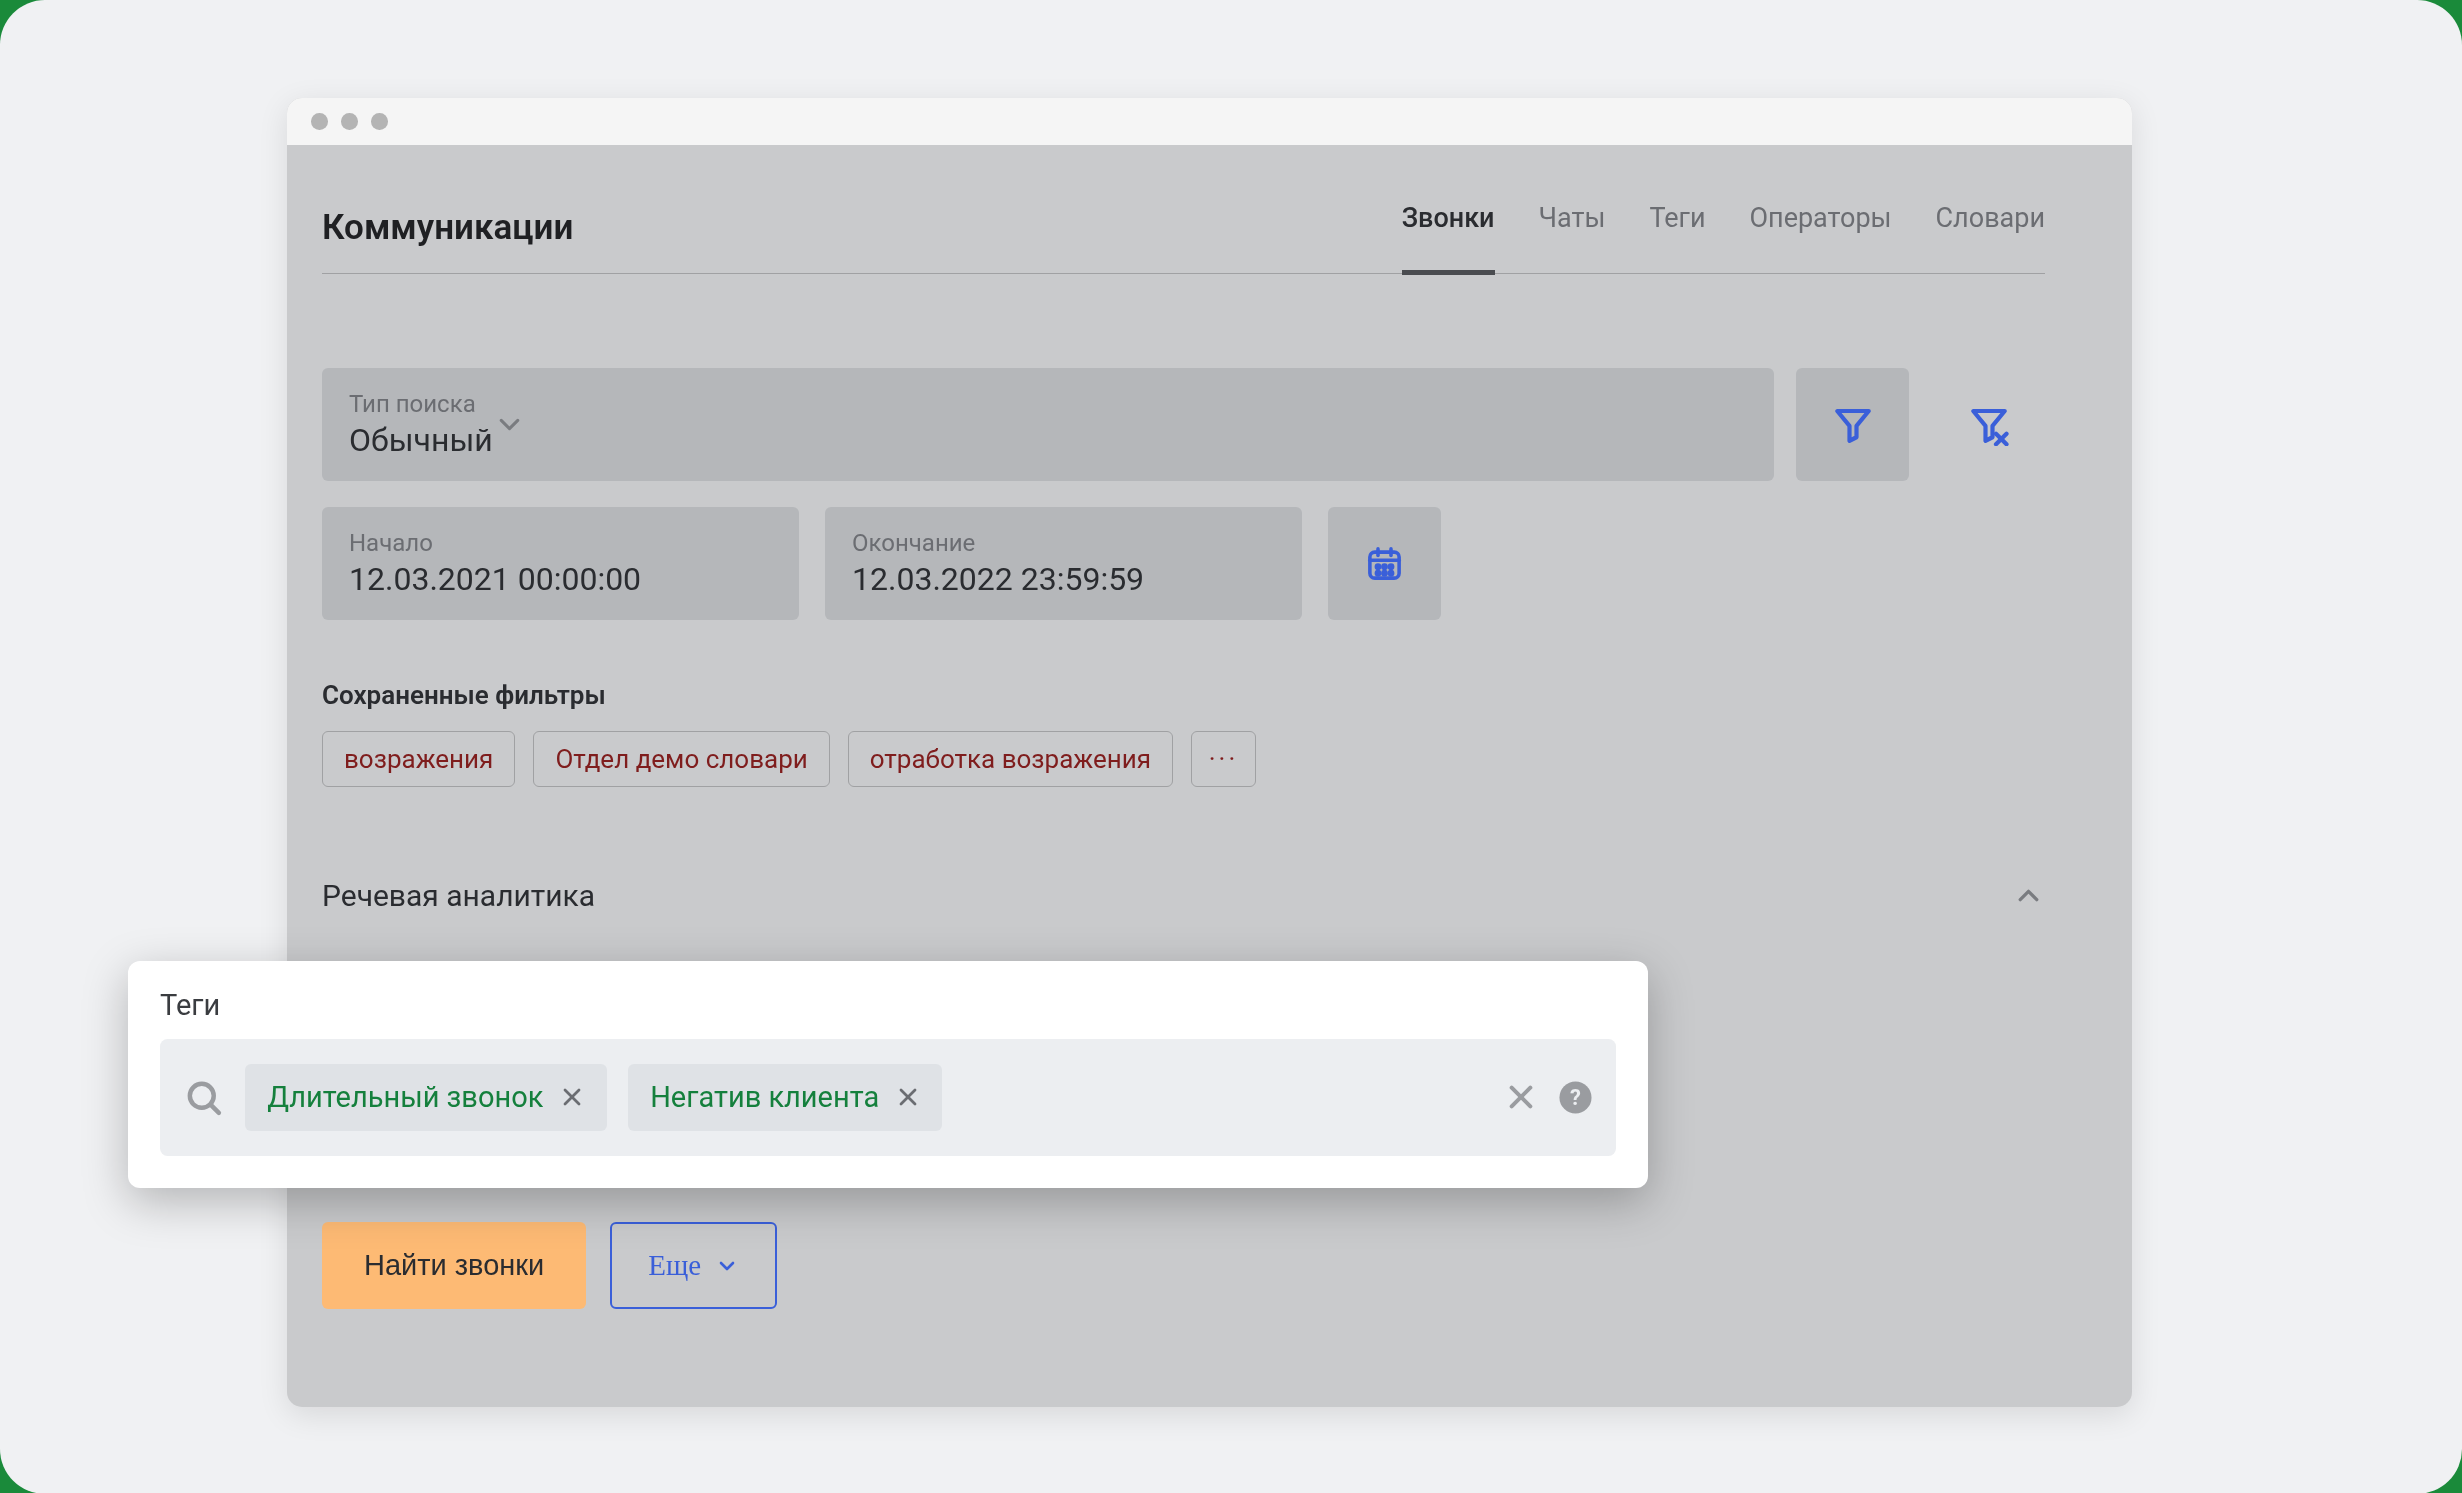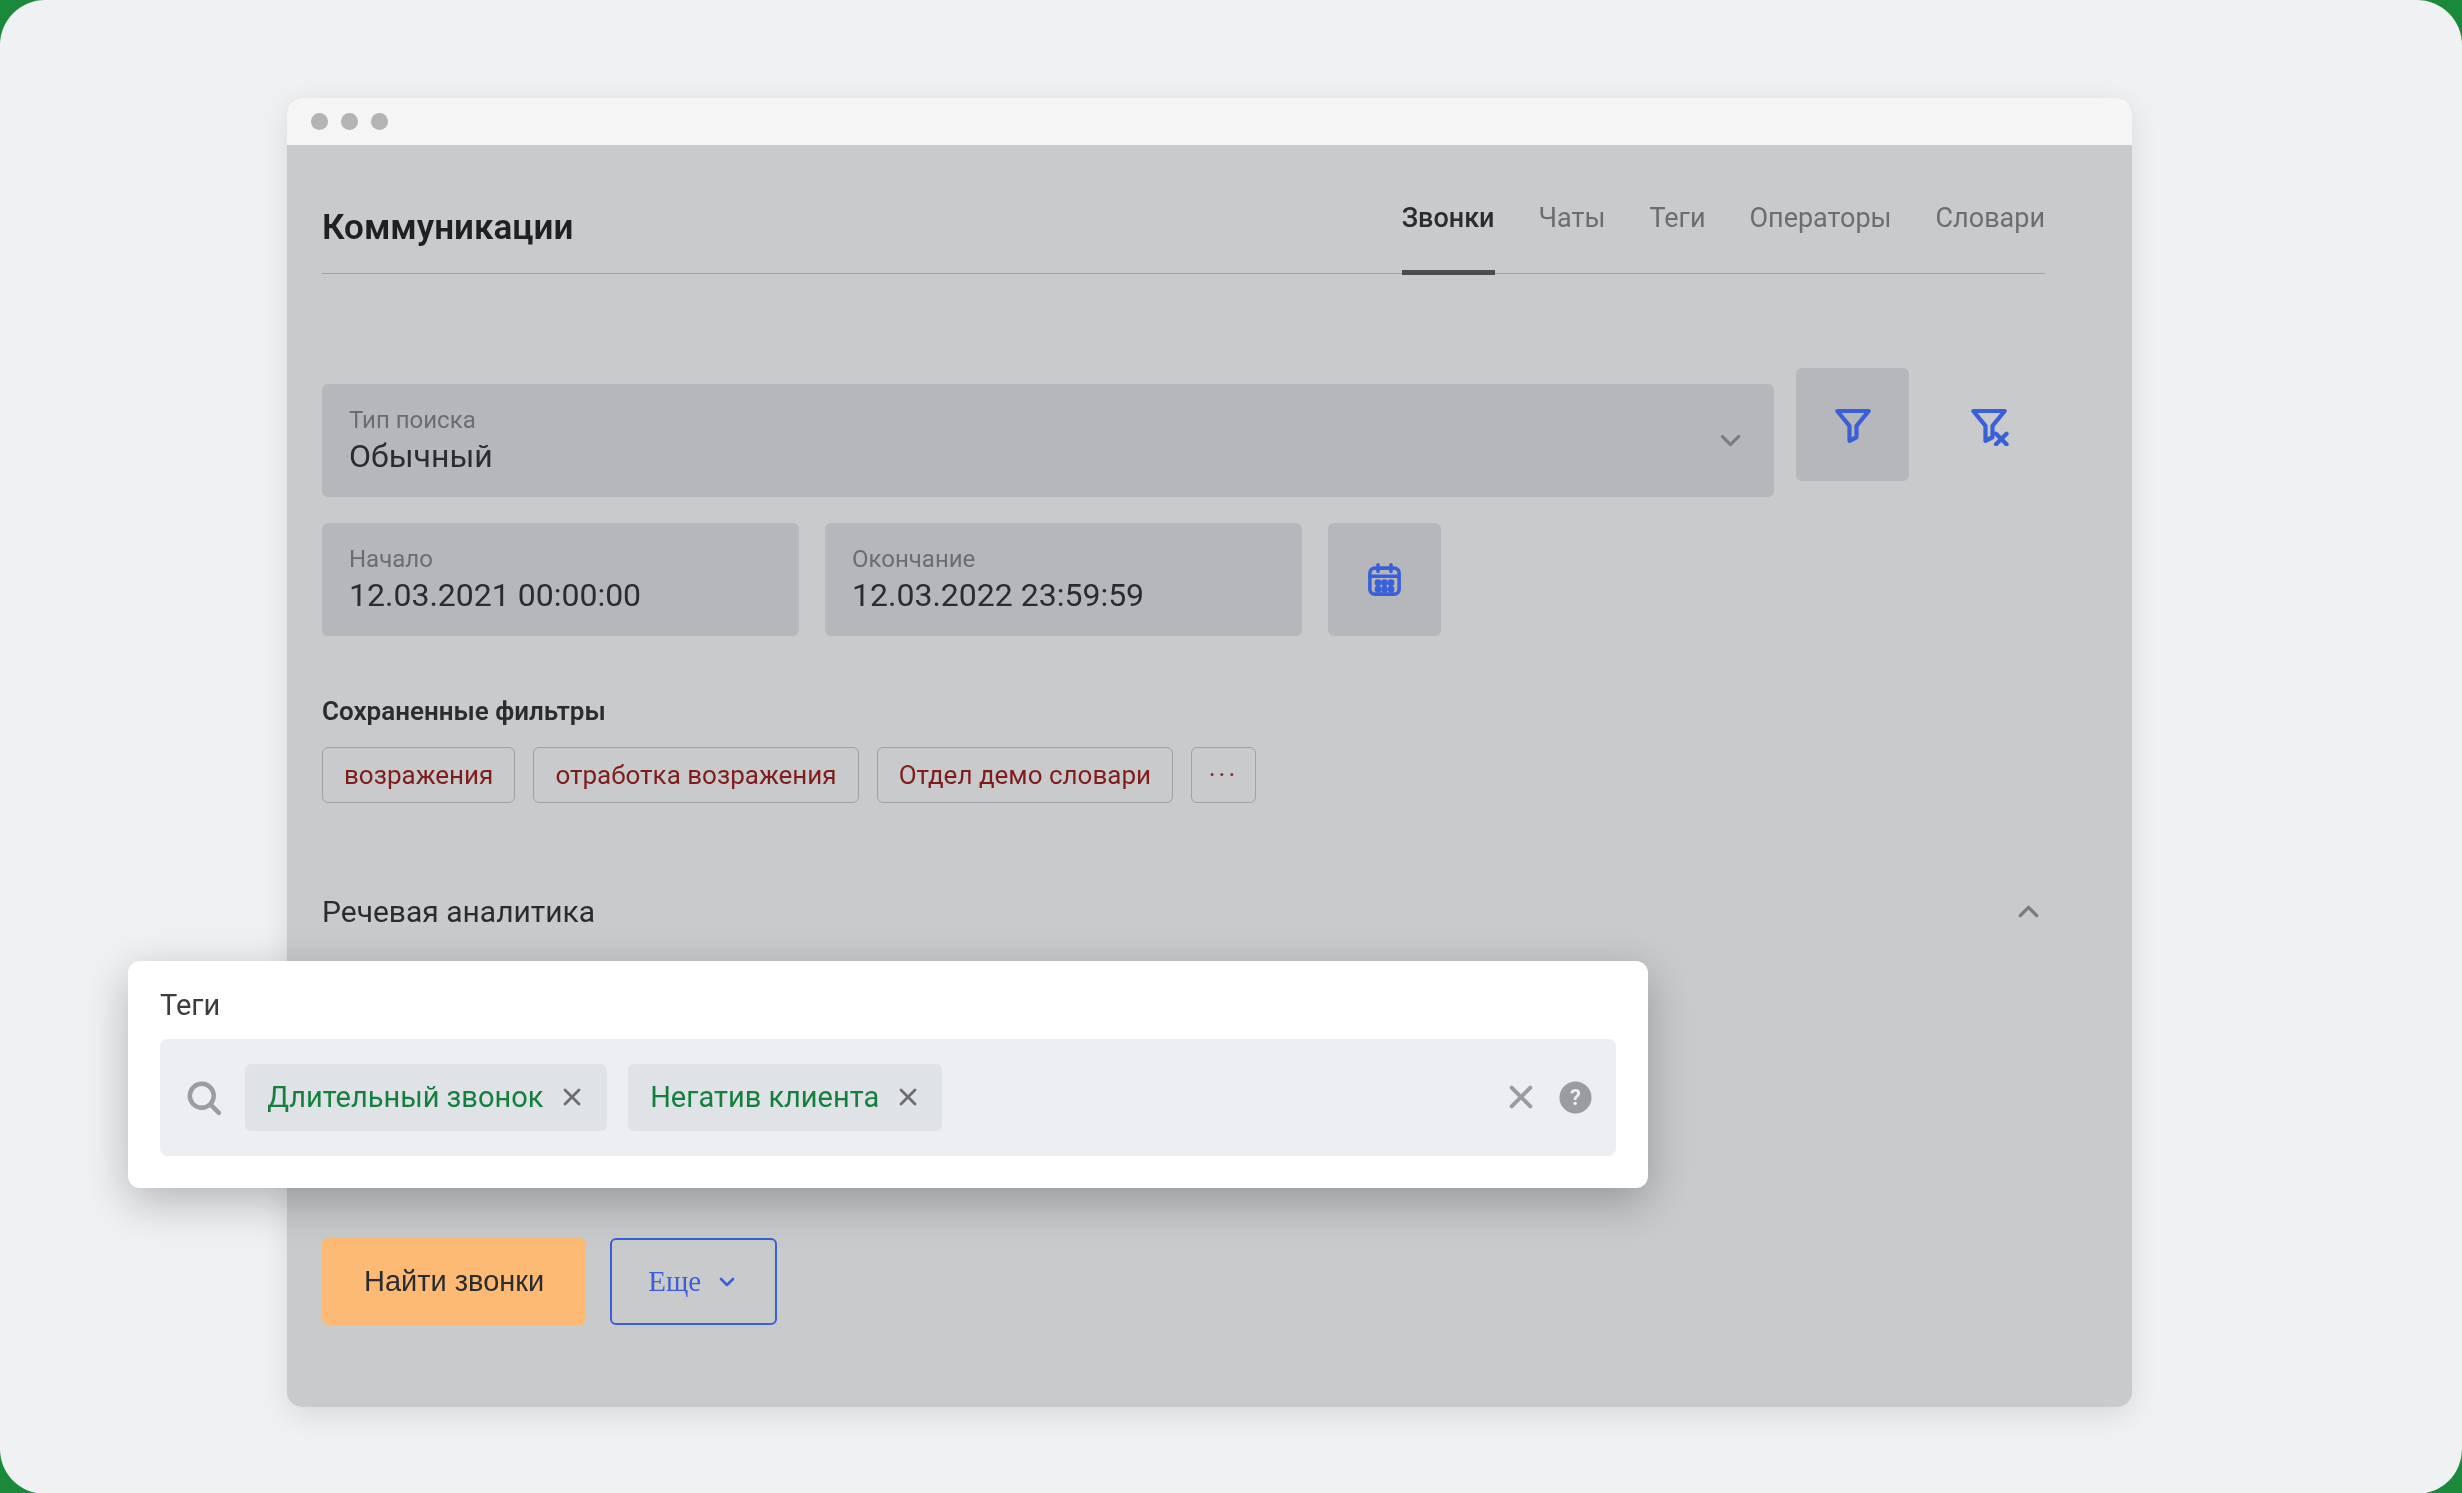--- a/index.html
+++ b/index.html
@@ -68,24 +68,23 @@
     height: 4.5px;
     background: #4a4c50;
   }
   .filters-row { display: flex; gap: 22.6px; margin-top: 94px; align-items: stretch; }
   .select-box {
     background: #b5b7ba;
     border-radius: 6px;
     padding: 15px 27px;
     flex: 1;
     display: flex;
-    justify-content: space-between;
+    justify-content: flex-start;
     align-items: center;
     height: 113px;
-    margin-top: 16px;
   }
   .select-inner { display: flex; flex-direction: column; gap: 3px; }
   .select-label { font-size: 24px; color: #6b6d72; }
   .select-value { font-size: 32px; color: #2a2c30; }
   .icon-btn {
     width: 113px; height: 113px;
     background: #b5b7ba;
     border-radius: 6px;
     display: flex;
     align-items: center;
@@ -249,22 +248,22 @@
             <circle cx="8" cy="18" r="1" fill="#3a5fd9"></circle>
               <circle cx="12" cy="18" r="1" fill="#3a5fd9"></circle>
               <circle cx="16" cy="18" r="1" fill="#3a5fd9"></circle>
           </svg>
         </div>
       </div>
 
       <div class="saved-label">Сохраненные фильтры</div>
       <div class="chips-row">
         <div class="chip">возражения</div>
+        <div class="chip">Отдел демо словари</div>
         <div class="chip">отработка возражения</div>
-        <div class="chip">Отдел демо словари</div>
         <div class="chip more">···</div>
       </div>
 
       <div class="section-row">
         <div class="section-title">Речевая аналитика</div>
         <svg class="svg-icon" width="33" height="33" viewBox="0 0 24 24" fill="none" stroke="#7a7c80" stroke-width="2.4" stroke-linecap="round" stroke-linejoin="round">
             <polyline points="6 15 12 9 18 15"></polyline>
           </svg>
       </div>
 

